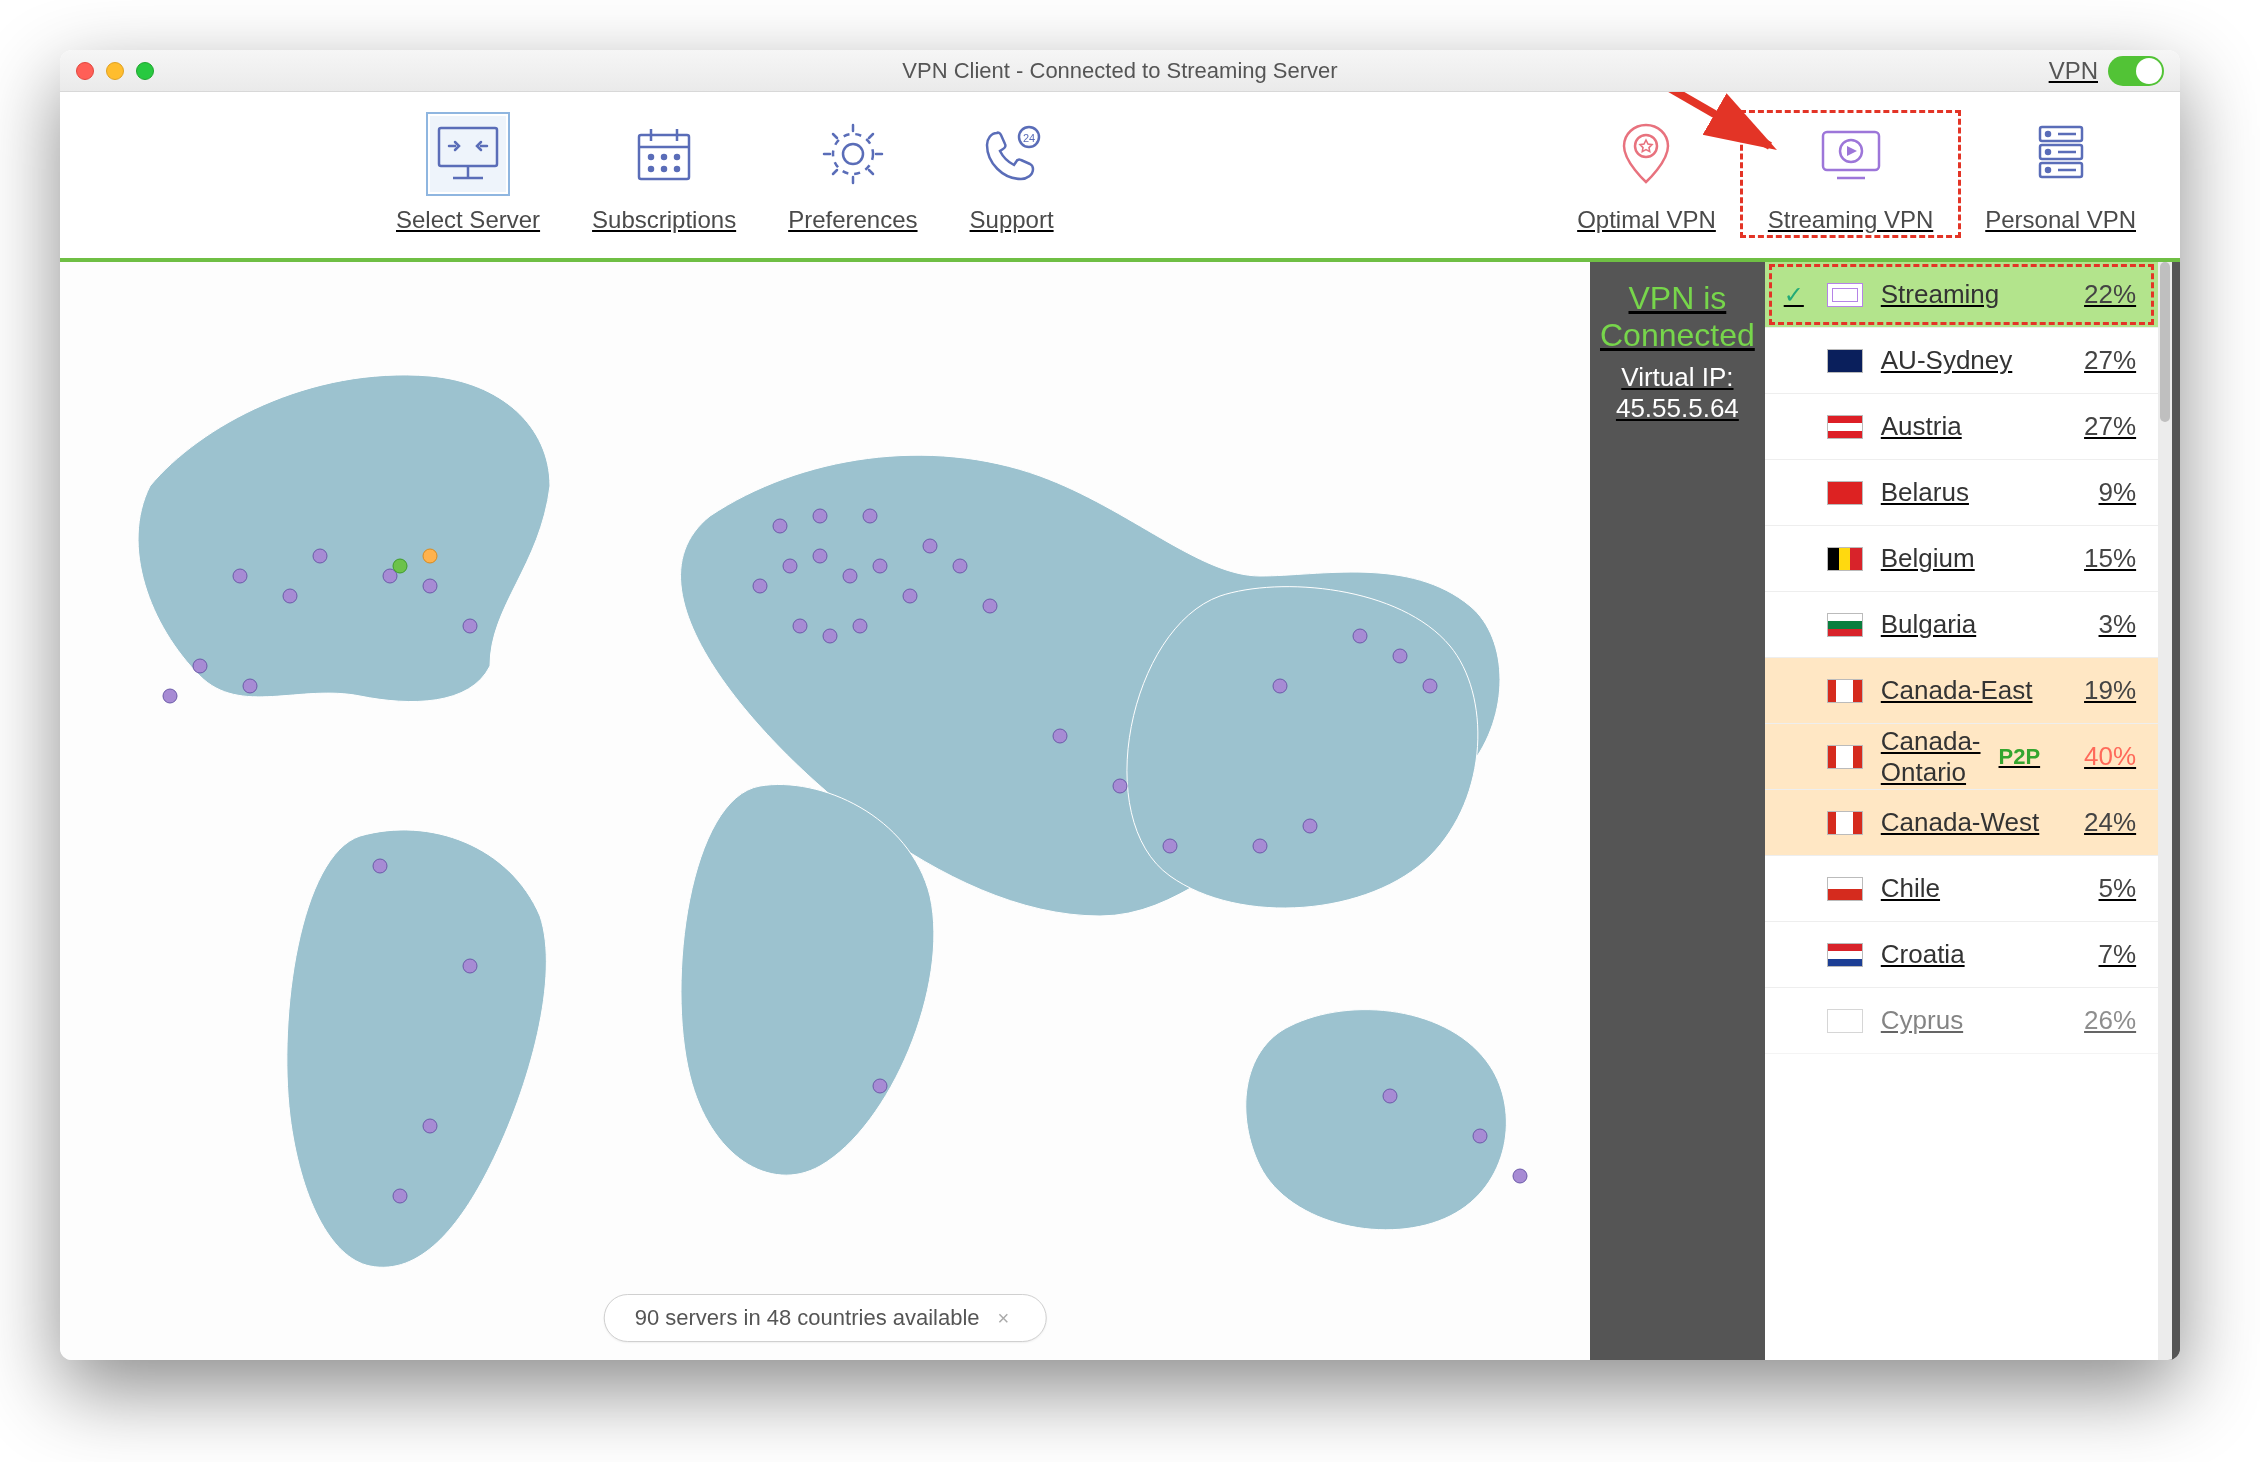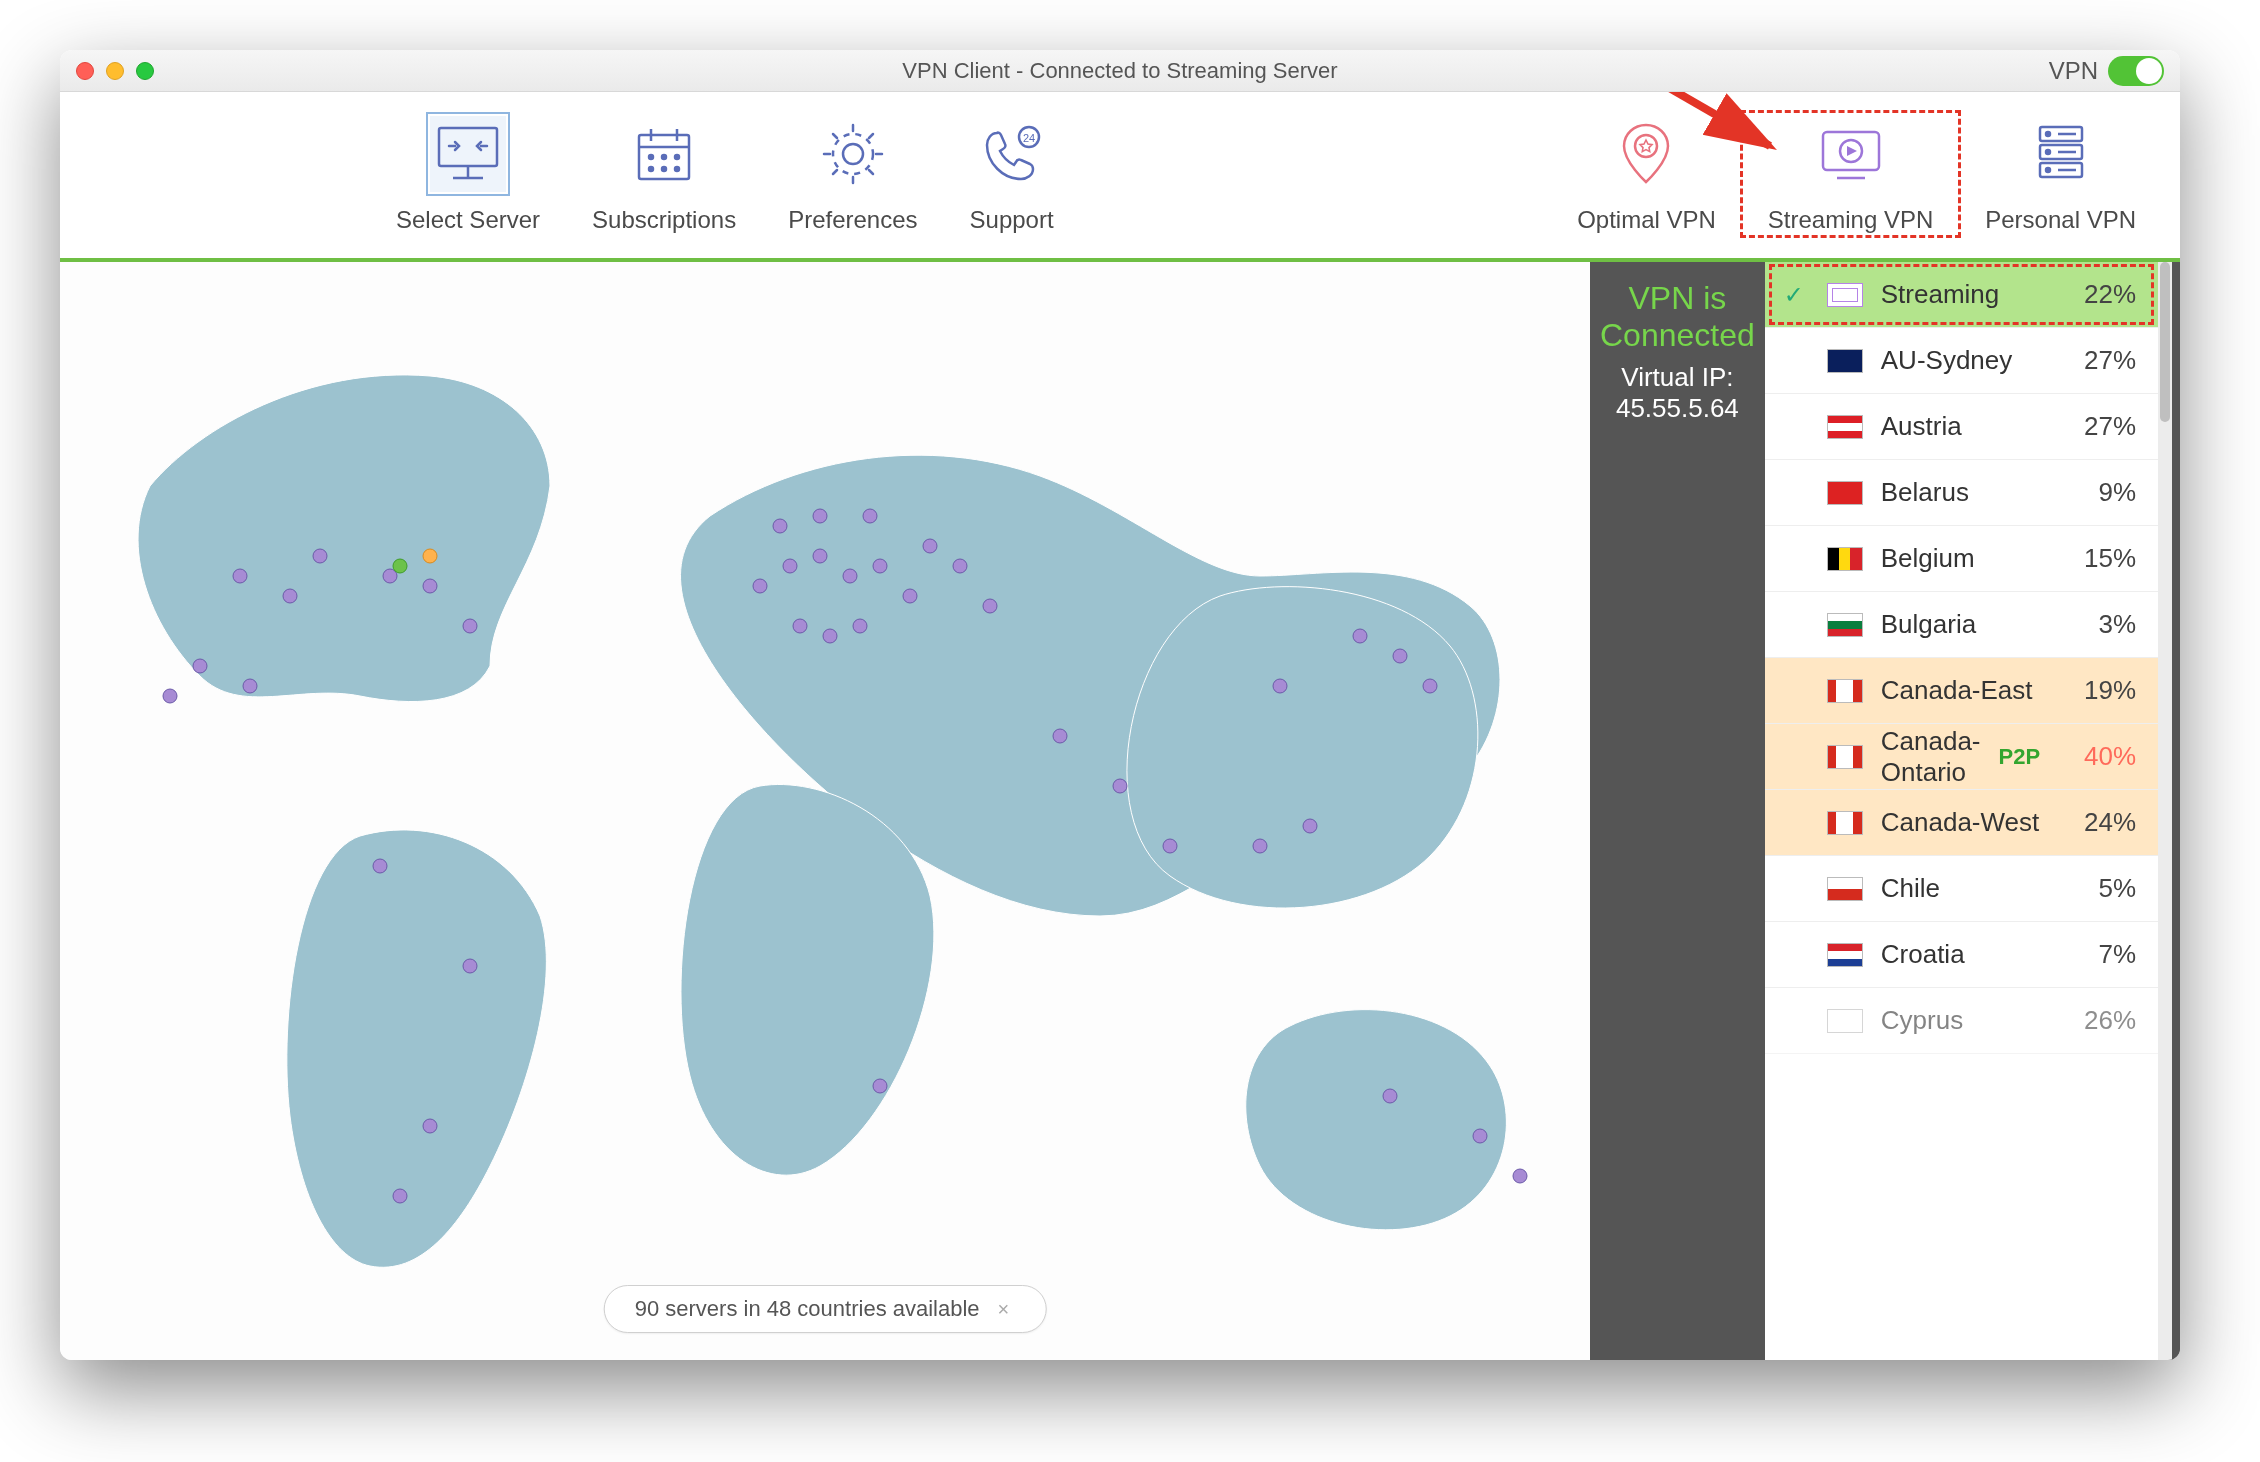--- a/index.html
+++ b/index.html
@@ -15,20 +15,21 @@
 .window {
   width: 2120px;
   height: 1310px;
   background: #fff;
   border-radius: 12px;
   box-shadow: 0 30px 80px rgba(0,0,0,0.45);
   overflow: hidden;
   display: flex;
   flex-direction: column;
   position: relative;
+  text-decoration: underline;
 }
 
 
 .titlebar {
   height: 42px;
   background: linear-gradient(#f6f6f6, #eaeaea);
   display: flex;
   align-items: center;
   padding: 0 16px;
   border-bottom: 1px solid #d8d8d8;
@@ -79,21 +80,21 @@
 .main { flex:1; display:flex; min-height:0; }
 
 
 .map-area {
   flex:1; position:relative; background:#fdfdfd;
 }
 .map-svg { width:100%; height:100%; }
 
 .server-pill {
   position:absolute; left:50%; transform:translateX(-50%);
-  bottom: 27px;
+  bottom: 18px;
   background:#fff; border:1px solid #d0d0d0; border-radius: 28px;
   padding: 10px 36px 10px 30px;
   font-size:22px; color:#555;
   display:flex; align-items:center; gap:18px;
   box-shadow:0 1px 2px rgba(0,0,0,.06);
 }
 .server-pill .x { color:#aaa; font-size:20px; cursor:pointer; }
 
 
 .sidebar {

